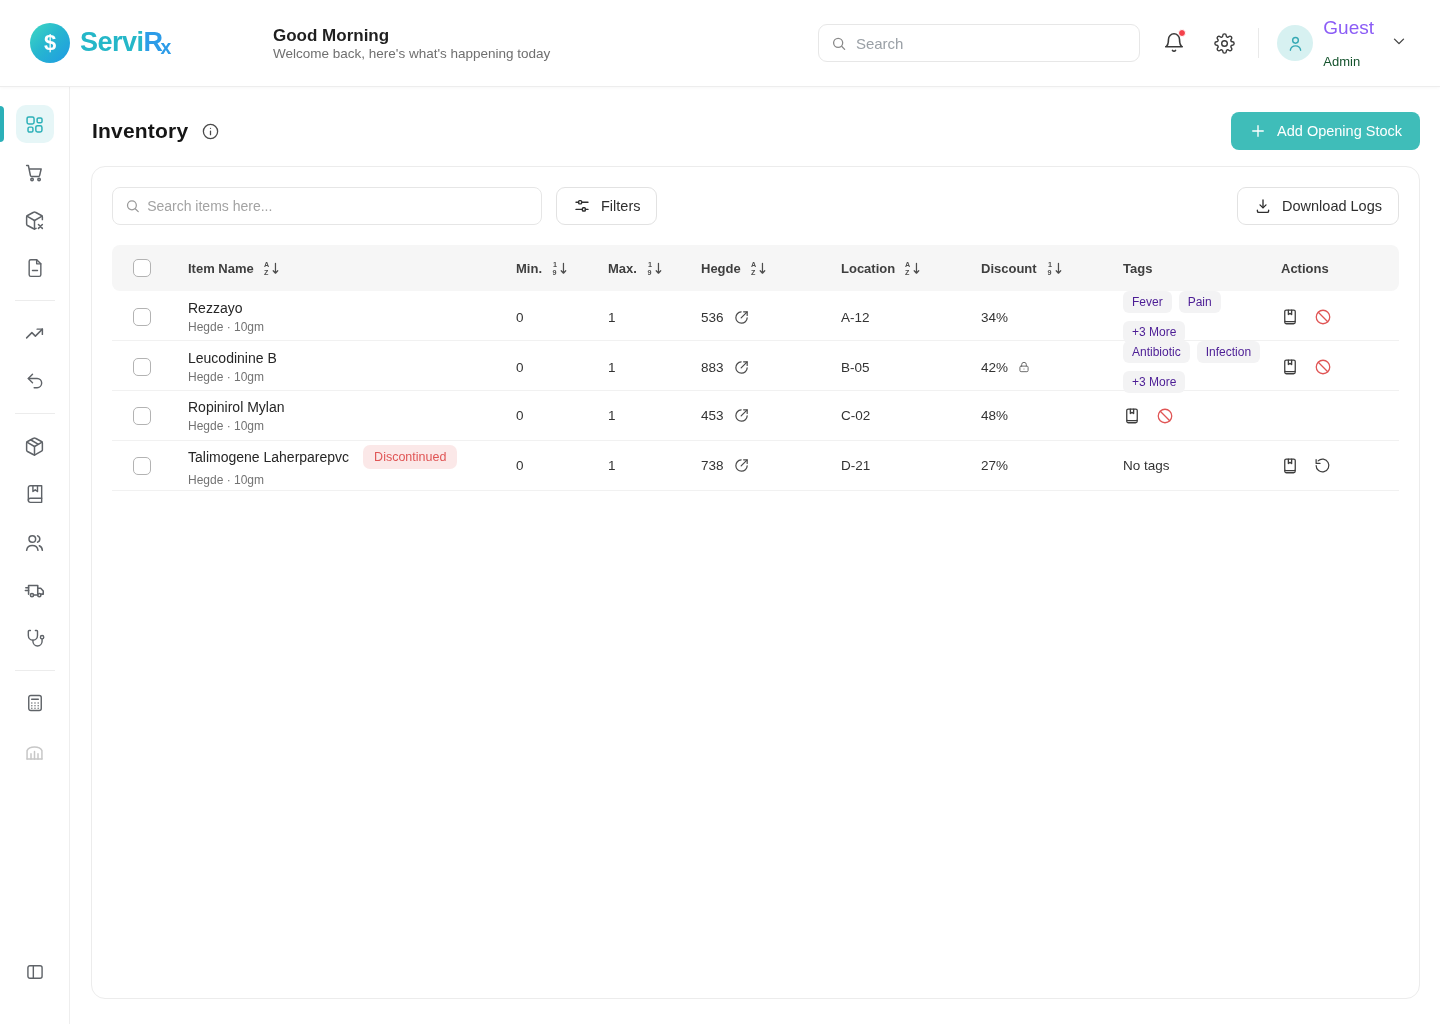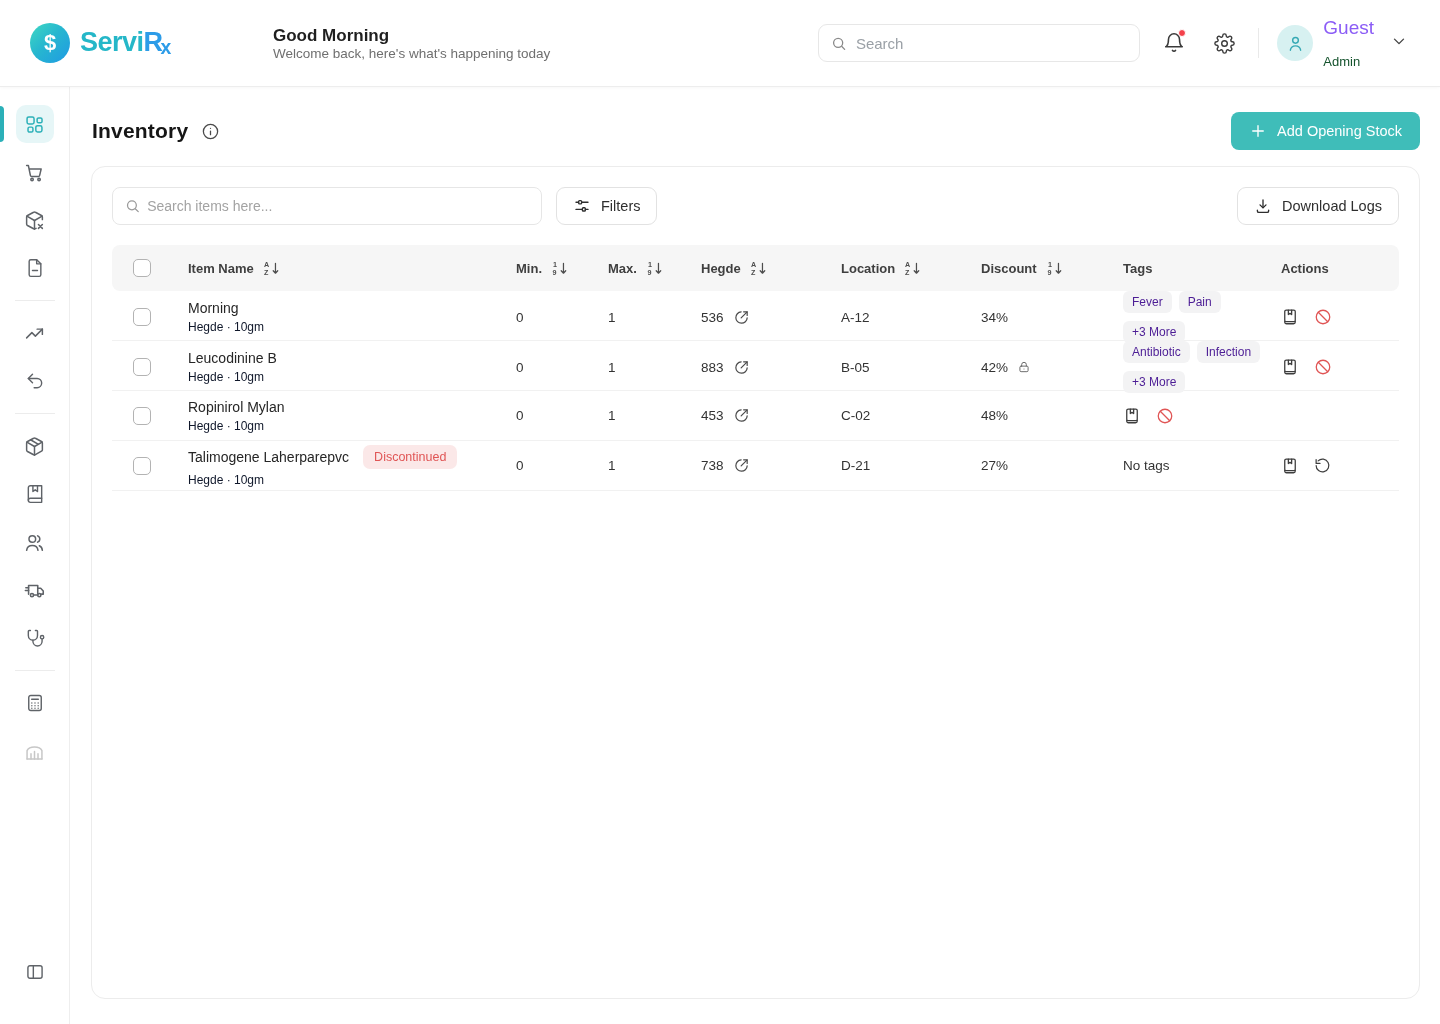--- a/index.html
+++ b/index.html
@@ -91,21 +91,21 @@
     font-size:13px; font-weight:700; color:#3f3f3f; }
   .th { display:flex; align-items:center; gap:9px; }
   .sort-btn { background:none; border:none; cursor:pointer; color:#4d4d4d;
     display:flex; align-items:center; padding:0; }
   .cb { width:18px; height:18px; border:1.7px solid #b3b3b3; border-radius:5px;
     background:#fff; cursor:pointer; margin-left:21px; }
   .tbody-row { height:50px; border-bottom:1px solid #f1f1f1; font-size:13.5px; color:#333; }
   .name-cell { display:flex; flex-direction:column; justify-content:center; gap:4px; }
   .name-line { display:flex; align-items:center; gap:14px; }
   .item-name { font-size:14px; font-weight:500; color:#262626; }
-  .item-meta { font-size:12px; color:#0f172a; }
+  .item-meta { font-size:12px; color:#737373; }
   .badge-disc { background:#fbe8e8; color:#e05555; font-size:12.5px; font-weight:500;
     padding:5px 11px; border-radius:7px; }
   .stock-cell, .disc-cell { display:flex; align-items:center; gap:9px; }
   .link-btn { background:none; border:none; cursor:pointer; color:#4a4a4a;
     display:flex; align-items:center; padding:0; }
   .lock { color:#6a6a6a; display:flex; }
   .tags-cell { display:flex; flex-wrap:wrap; gap:7px; row-gap:8px; align-items:center;
     padding-right:14px; }
   .tag { background:#f3f3f4; color:#4c1d95; font-size:12px; padding:4px 9px;
     border-radius:6px; white-space:nowrap; }
@@ -441,21 +441,21 @@
             <span>Actions</span>
           </div>
         </div>
       <div id="tbody">
           <div class="trow tbody-row">
             <div>
               <div class="cb"></div>
             </div>
             <div class="name-cell">
               <div class="name-line">
-                <span class="item-name">Morning</span>
+                <span class="item-name">Rezzayo</span>
               </div>
               <span class="item-meta">Hegde · 10gm</span>
             </div>
             <div><span>0</span></div>
             <div><span>1</span></div>
             <div class="stock-cell">
               <span>536</span>
               <button class="link-btn">
                 <span style="display: flex; align-items: center;">
                   <svg width="17" height="17" viewBox="0 0 24 24" fill="none" stroke="currentColor" stroke-width="1.7" stroke-linecap="round" stroke-linejoin="round">

